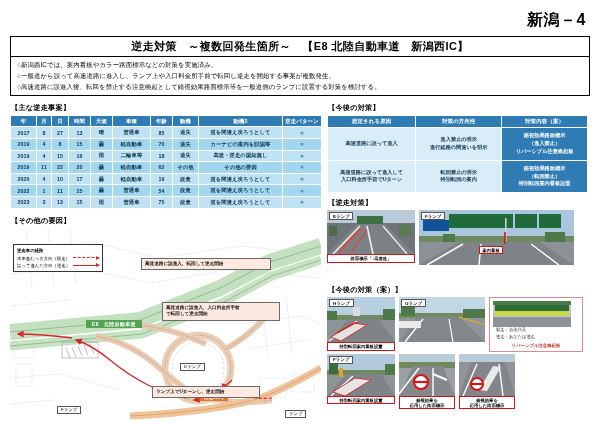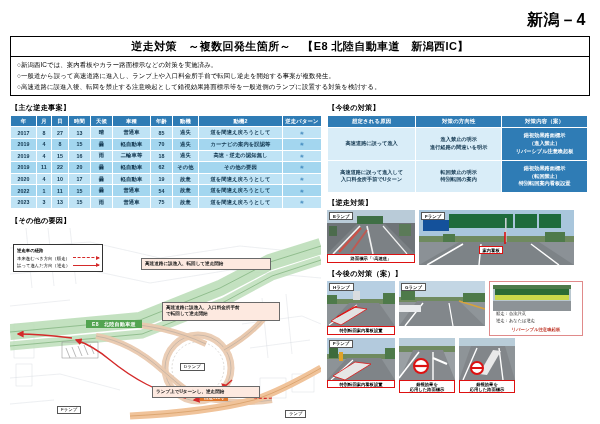--- a/index.html
+++ b/index.html
@@ -426,21 +426,21 @@
               <rect x="24" y="24" width="12" height="8" fill="#4e7a4a"></rect>
               <rect x="126" y="22" width="20" height="10" fill="#4e7a4a"></rect>
               <path d="M86 22 L86 34" stroke="#d11" stroke-width="1.6"></path>
             </svg>
             <div class="tag">Fランプ</div>
             <div class="inner-tag" style="left:60px;top:36px;">案内看板</div>
           </div>
         </div>
       </div>
 
-      <div class="sec-h" style="margin-top:4px;">【今後の対策（案）】</div>
+      <div class="sec-h" style="margin-top:20px;">【今後の対策（案）】</div>
 
       <div class="photo-row">
         <div style="width:68px;">
           <div class="ph" style="height:45px;overflow:hidden;">
             <svg viewBox="0 0 68 45" preserveAspectRatio="none" style="display:block;width:68px;height:45px;">
               <rect width="68" height="45" fill="#b7cfe2"></rect>
               <rect y="22" width="68" height="23" fill="#8d9397"></rect>
               <rect y="18" width="68" height="5" fill="#6f8a5f"></rect>
               <path d="M0 45 L22 22 L52 22 L68 45" fill="#7f8488"></path>
               <path d="M2 44 L30 24" stroke="#fff" stroke-width="1.2"></path>

